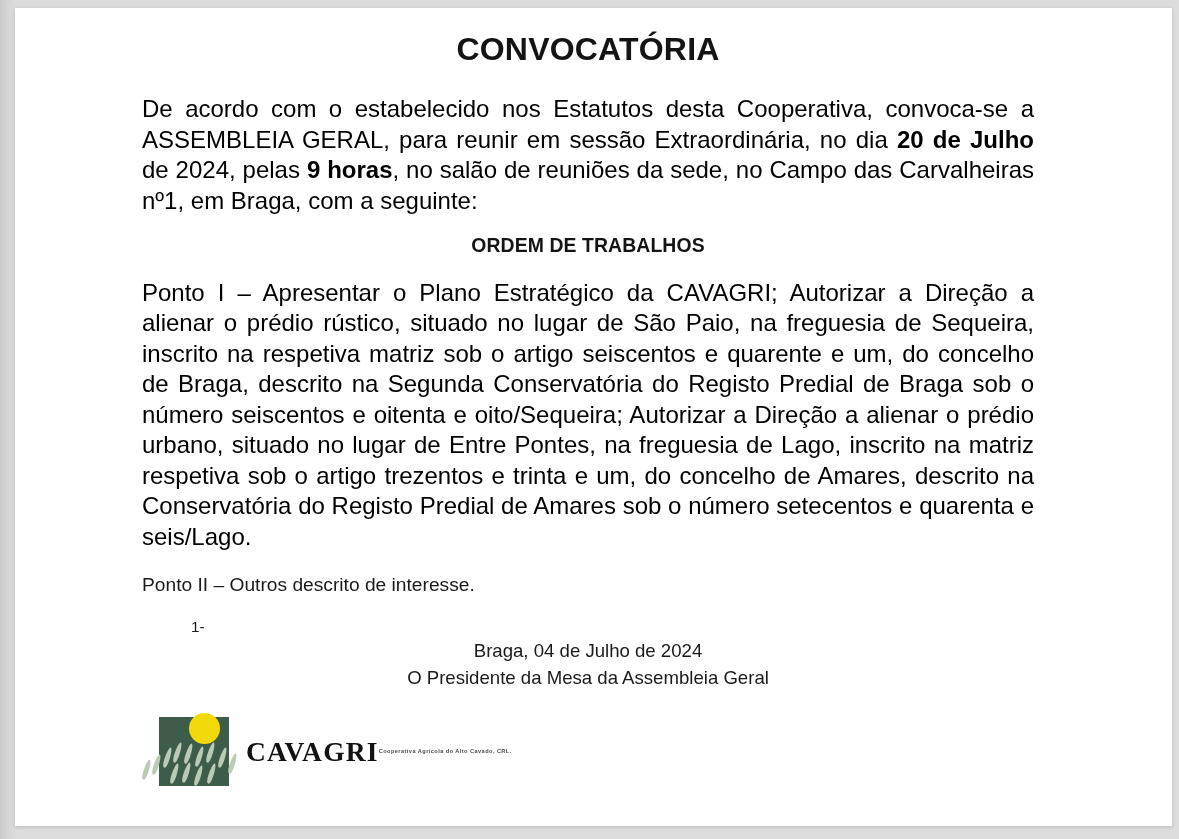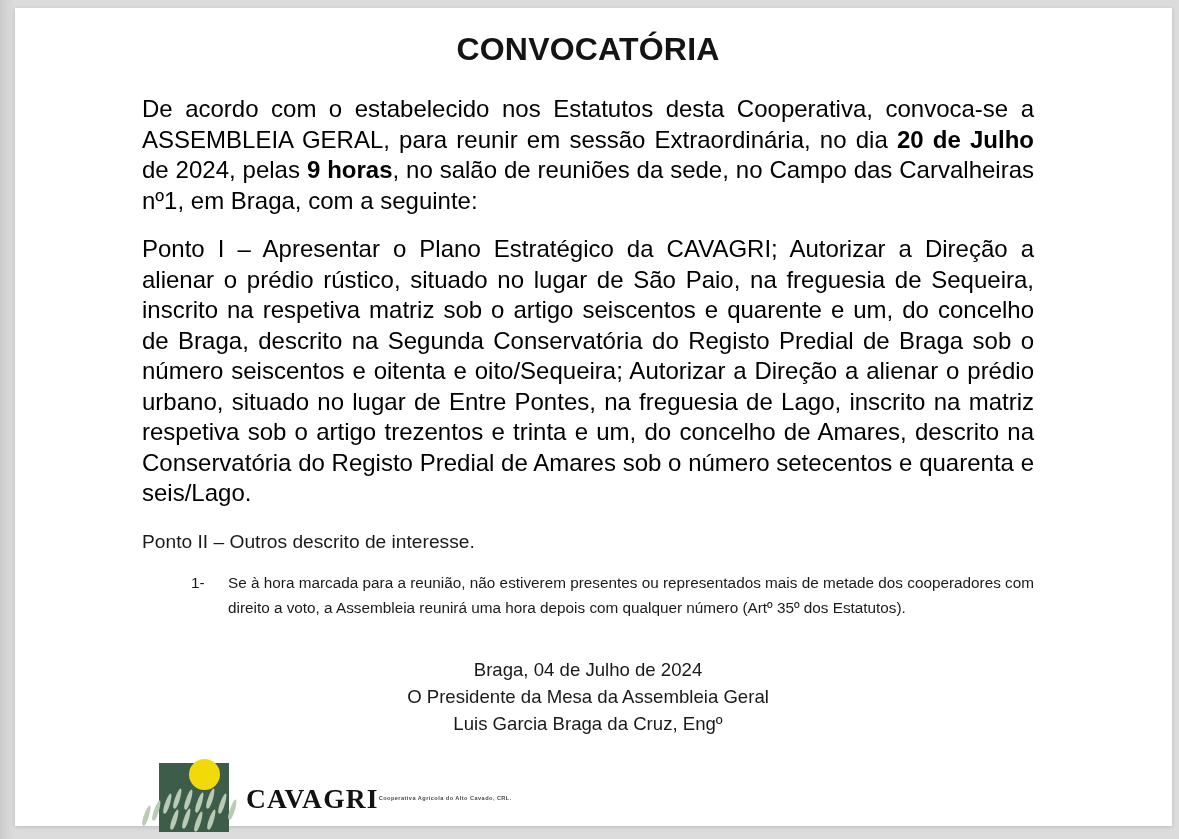--- a/index.html
+++ b/index.html
@@ -158,36 +158,35 @@
 <body>
 
 <div id="viewport">
   <div id="page">
     <div id="content">
 
       <h1 class="doc-title">CONVOCATÓRIA</h1>
 
       <p class="body-par"><span>De acordo com o estabelecido nos Estatutos desta Cooperativa, convoca-se a ASSEMBLEIA GERAL, para reunir em sessão Extraordinária, no dia </span><b>20 de Julho</b><span> de 2024, pelas </span><b>9 horas</b><span>, no salão de reuniões da sede, no Campo das Carvalheiras nº1, em Braga, com a seguinte:</span></p>
 
+      <h2 class="sub-head">ORDEM DE TRABALHOS</h2>
 
       <p class="body-par">Ponto I – Apresentar o Plano Estratégico da CAVAGRI; Autorizar a Direção a alienar o prédio rústico, situado no lugar de São Paio, na freguesia de Sequeira, inscrito na respetiva matriz sob o artigo seiscentos e quarente e um, do concelho de Braga, descrito na Segunda Conservatória do Registo Predial de Braga sob o número seiscentos e oitenta e oito/Sequeira; Autorizar a Direção a alienar o prédio urbano, situado no lugar de Entre Pontes, na freguesia de Lago, inscrito na matriz respetiva sob o artigo trezentos e trinta e um, do concelho de Amares, descrito na Conservatória do Registo Predial de Amares sob o número setecentos e quarenta e seis/Lago.</p>
 
       <p class="par-ponto2">Ponto II – Outros descrito de interesse.</p>
 
       <ul class="note-list">
         <li class="note-item">
           <span class="note-marker">1-</span>
-          <span>Se à hora marcada para a reunião, não estiverem presentes ou representados mais de metade dos cooperadores com direito a voto, a Assembleia reunirá uma hora depois com qualquer número (Artº 35º dos Estatutos).</span>
         </li>
       </ul>
 
       <div class="sign-block">
         <span class="sign-line">Braga, 04 de Julho de 2024</span>
         <span class="sign-line">O Presidente da Mesa da Assembleia Geral</span>
-        <span class="sign-line">Luis Garcia Braga da Cruz, Engº</span>
       </div>
 
       <div class="logo-wrap">
         <div class="logo-mark">
           <div class="logo-square"></div>
           <div class="logo-sun"></div>
           <div class="blade" style="left:2px;  top:46px;"></div>
           <div class="blade" style="left:12px; top:41px;"></div>
           <div class="blade" style="left:23px; top:34px;"></div>
           <div class="blade" style="left:33px; top:29px;"></div>

